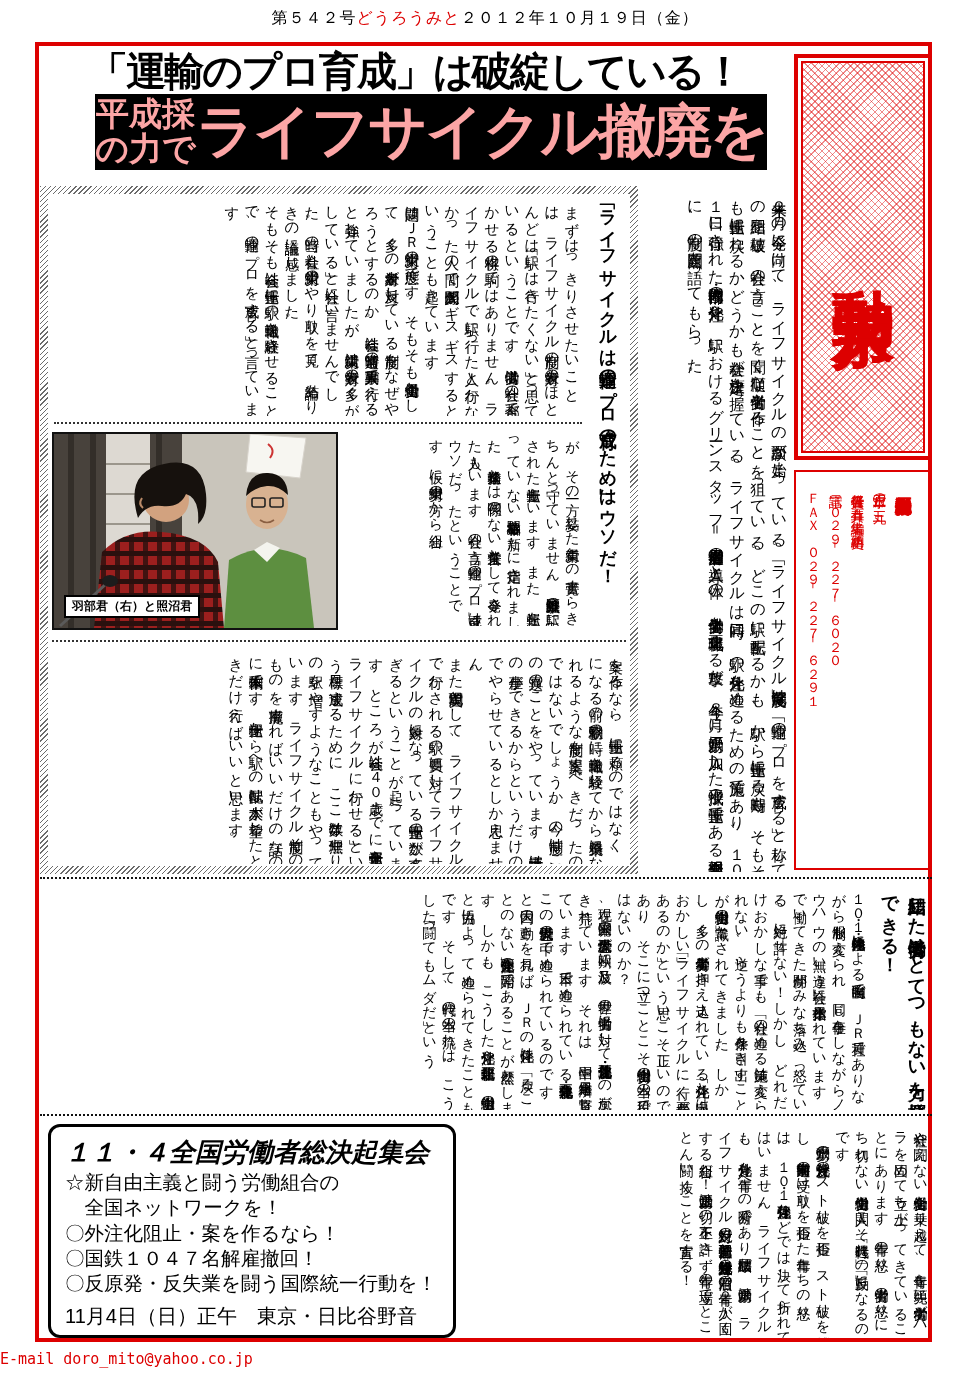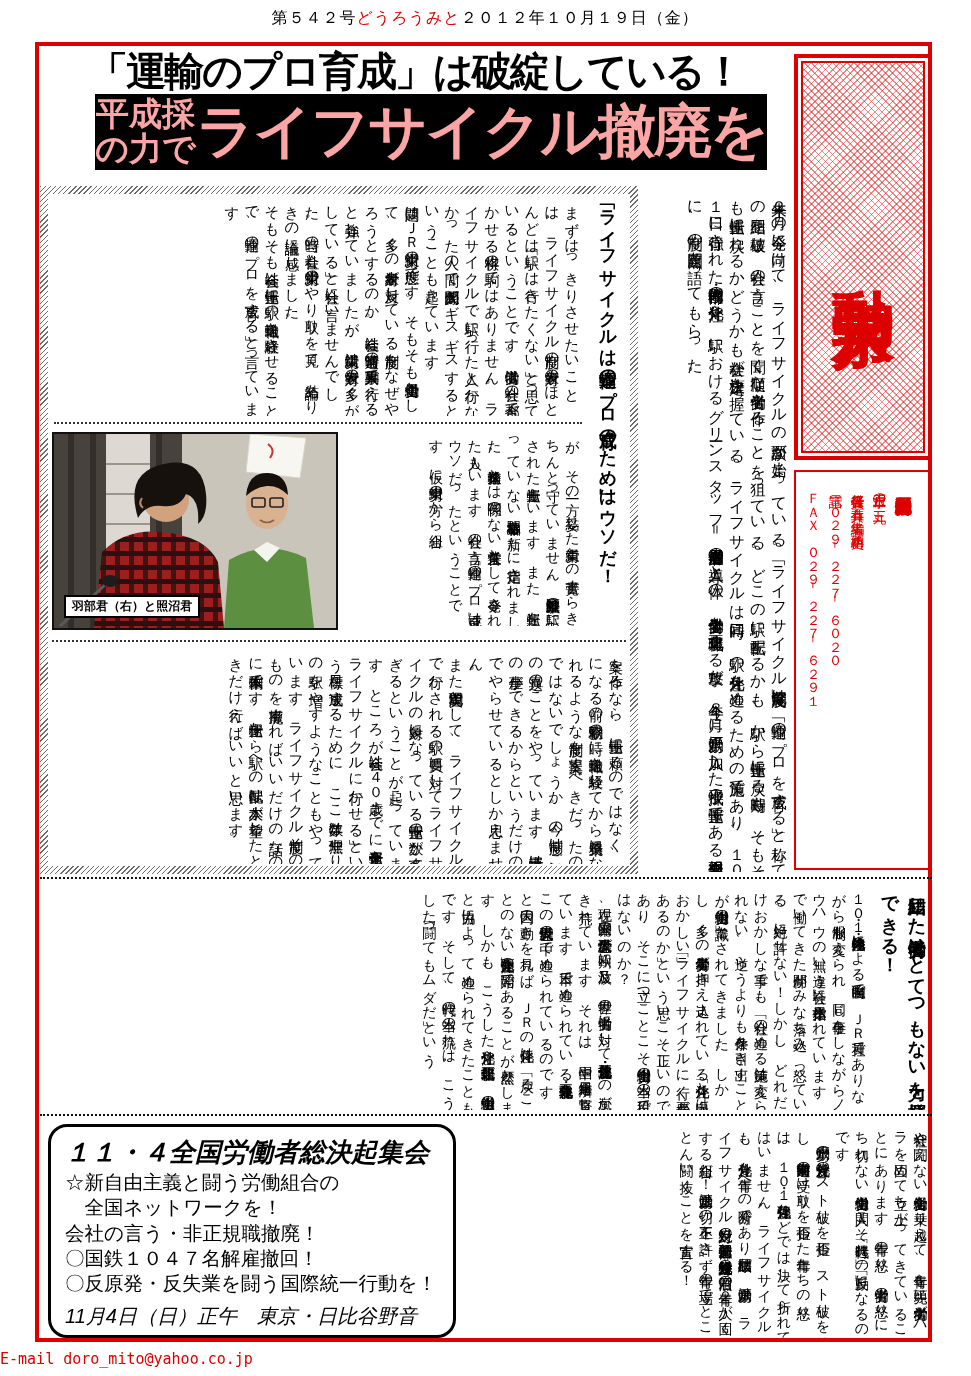--- a/index.html
+++ b/index.html
@@ -64,24 +64,24 @@
   .dash1{top:877px;} .dash2{top:1114px;}
   
   .sol{position:absolute;left:42px;top:884px;width:888px;height:226px;}
   .sol-head{position:absolute;right:0;top:0;height:100%;width:54px;
             font-size:18px;font-weight:bold;line-height:27px;}
   .sol-body{position:absolute;right:62px;left:0;top:0;height:100%;font-size:14px;line-height:19.5px;}
   
   .bottom-text{position:absolute;left:468px;top:1122px;width:462px;height:216px;
                font-size:14px;line-height:19.5px;}
   .rally{position:absolute;left:48px;top:1124px;width:408px;height:214px;border:3px solid #000;
-         border-radius:19px;box-sizing:border-box;padding:8px 14px;}
+         border-radius:12px;box-sizing:border-box;padding:8px 14px;}
   .rally-title{font-size:26px;font-weight:bold;font-style:italic;letter-spacing:0;white-space:nowrap;}
   .rally-line{font-size:19.5px;font-weight:normal;line-height:1.3;white-space:pre;}
-  .rally-datetime{font-size:20px;margin-top:6px;white-space:nowrap;font-style:italic;}
+  .rally-datetime{font-size:20px;margin-top:6px;white-space:nowrap;}
   
   .footer-email{position:absolute;left:0;right:0;top:1350px;text-align:left;color:#dd0000;
                 font-family:"DejaVu Sans Mono",monospace;font-size:15px;}
 </style>
 </head>
 <body>
 
 <div class="page">
 
   <div class="hdr">
@@ -188,21 +188,21 @@
 
   <div class="dash dash2"></div>
 
   <div class="bottom-text vtext">会社や闘えない労働組合を乗り越えて、青年を先頭に労働者がハラを固めて立ち上がってきていることにあります。青年の怒り、労働者の怒りに立ち切れない労働組合や人間こそ「時代遅れ」の「反動」になるのです。
 　動労水戸の外注化反対のスト破りを拒否し、スト破りを徹底弾劾し、出向事前通知の受け取りを拒否した青年たちの怒りは、１０・１外注化強行などでは決して折られてはいません。ライフサイクルも、外注化も青年への分断であり団結破壊だ。動労水戸は、ライフサイクル絶対反対の運転士羽部君と検修外注化絶対反対の照沼君の青年２人が固く団結する組合だ！動労水戸は一切の不正を許さず青年の立場でとことん闘い抜くことを宣言する！</div>
 
   <div class="rally">
     <div class="rally-title">１１・４全国労働者総決起集会</div>
     <div class="rally-line">☆新自由主義と闘う労働組合の</div>
     <div class="rally-line">　全国ネットワークを！</div>
-    <div class="rally-line">会社の言う・非正規職撤廃！</div>
+    <div class="rally-line">〇外注化阻止・案を作るなら！</div>
     <div class="rally-line">〇国鉄１０４７名解雇撤回！</div>
     <div class="rally-line">〇反原発・反失業を闘う国際統一行動を！</div>
     <div class="rally-datetime">11月4日（日）正午　東京・日比谷野音</div>
   </div>
 
   <div class="footer-email">E-mail doro_mito@yahoo.co.jp</div>
 
 </div>
 
 </body></html>

